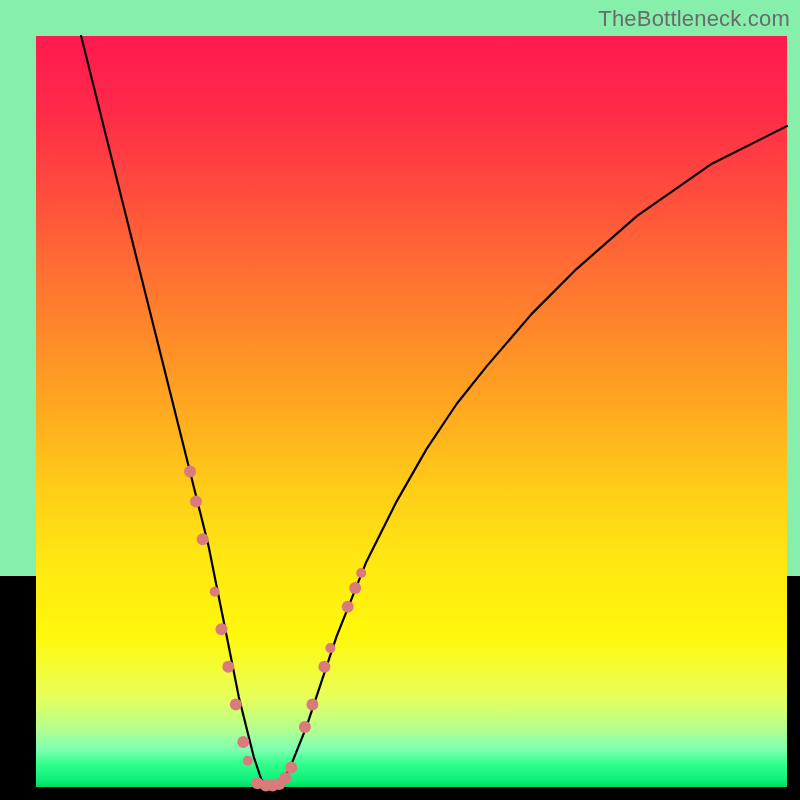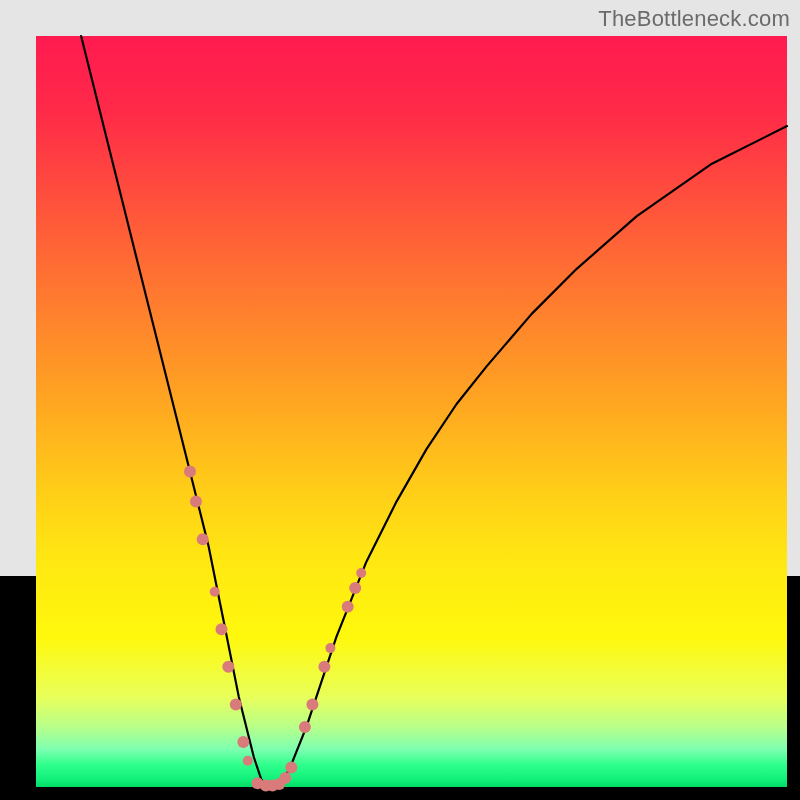--- a/index.html
+++ b/index.html
@@ -8,21 +8,21 @@
     width: 800px;
     height: 800px;
     overflow: hidden;
     background: #000;
     font-family: Arial, Helvetica, sans-serif;
   }
   .frame {
     position: relative;
     width: 800px;
     height: 576px;
-    background: #e5e5e5;
+    background: #86efac;
   }
   .plot-area {
     position: absolute;
     left: 36px;
     top: 36px;
     width: 751px;
     height: 751px;
     
     background: linear-gradient(to bottom,
       #ff1a50 0%,

